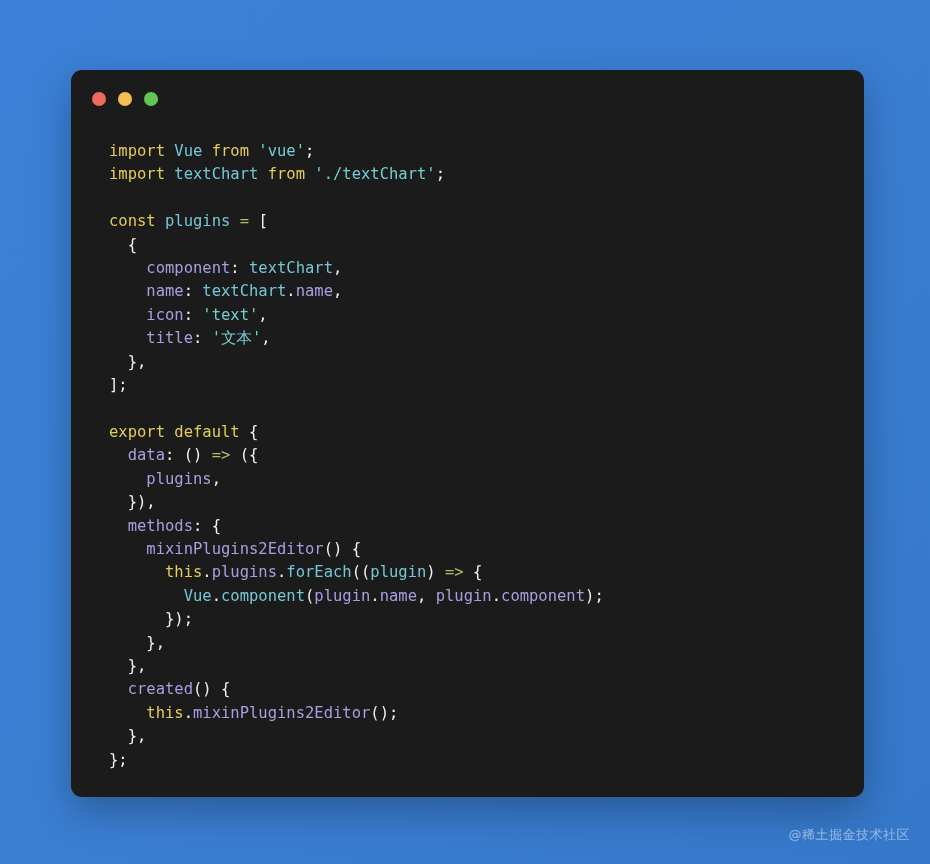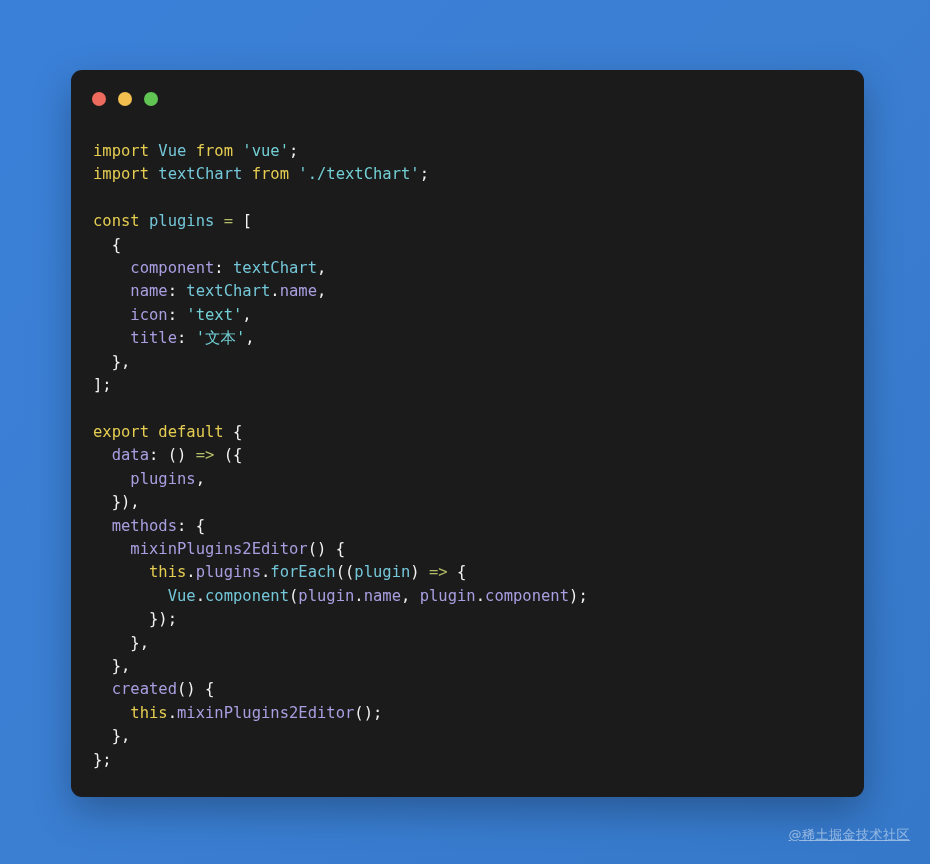--- a/index.html
+++ b/index.html
@@ -51,21 +51,21 @@
   .dot-close  { background: #ec6a5e; }
   .dot-min    { background: #f3bf4f; }
   .dot-max    { background: #61c554; }
 
   .code-area {
     position: absolute;
     left: 0;
     top: 58px;
     right: 0;
     bottom: 0;
-    padding: 12px 22px 18px 22px;
+    padding: 12px 22px 18px 38px;
     box-sizing: border-box;
   }
   pre.code {
     margin: 0;
     font-family: "DejaVu Sans Mono", monospace;
     font-size: 15.5px;
     line-height: 23.4px;
     color: #e6e6e6;
     white-space: pre;
     letter-spacing: 0px;
@@ -81,21 +81,20 @@
 
   .watermark {
     position: absolute;
     right: 20px;
     bottom: 20px;
     font-family: "DejaVu Sans", sans-serif;
     font-size: 13px;
     color: rgba(255,255,255,0.48);
     letter-spacing: 0.5px;
     user-select: none;
-    text-decoration: underline;
   }
 </style>
 </head>
 <body>
 
 <div class="stage">
 
   <div class="code-card">
 
     <div class="titlebar">

